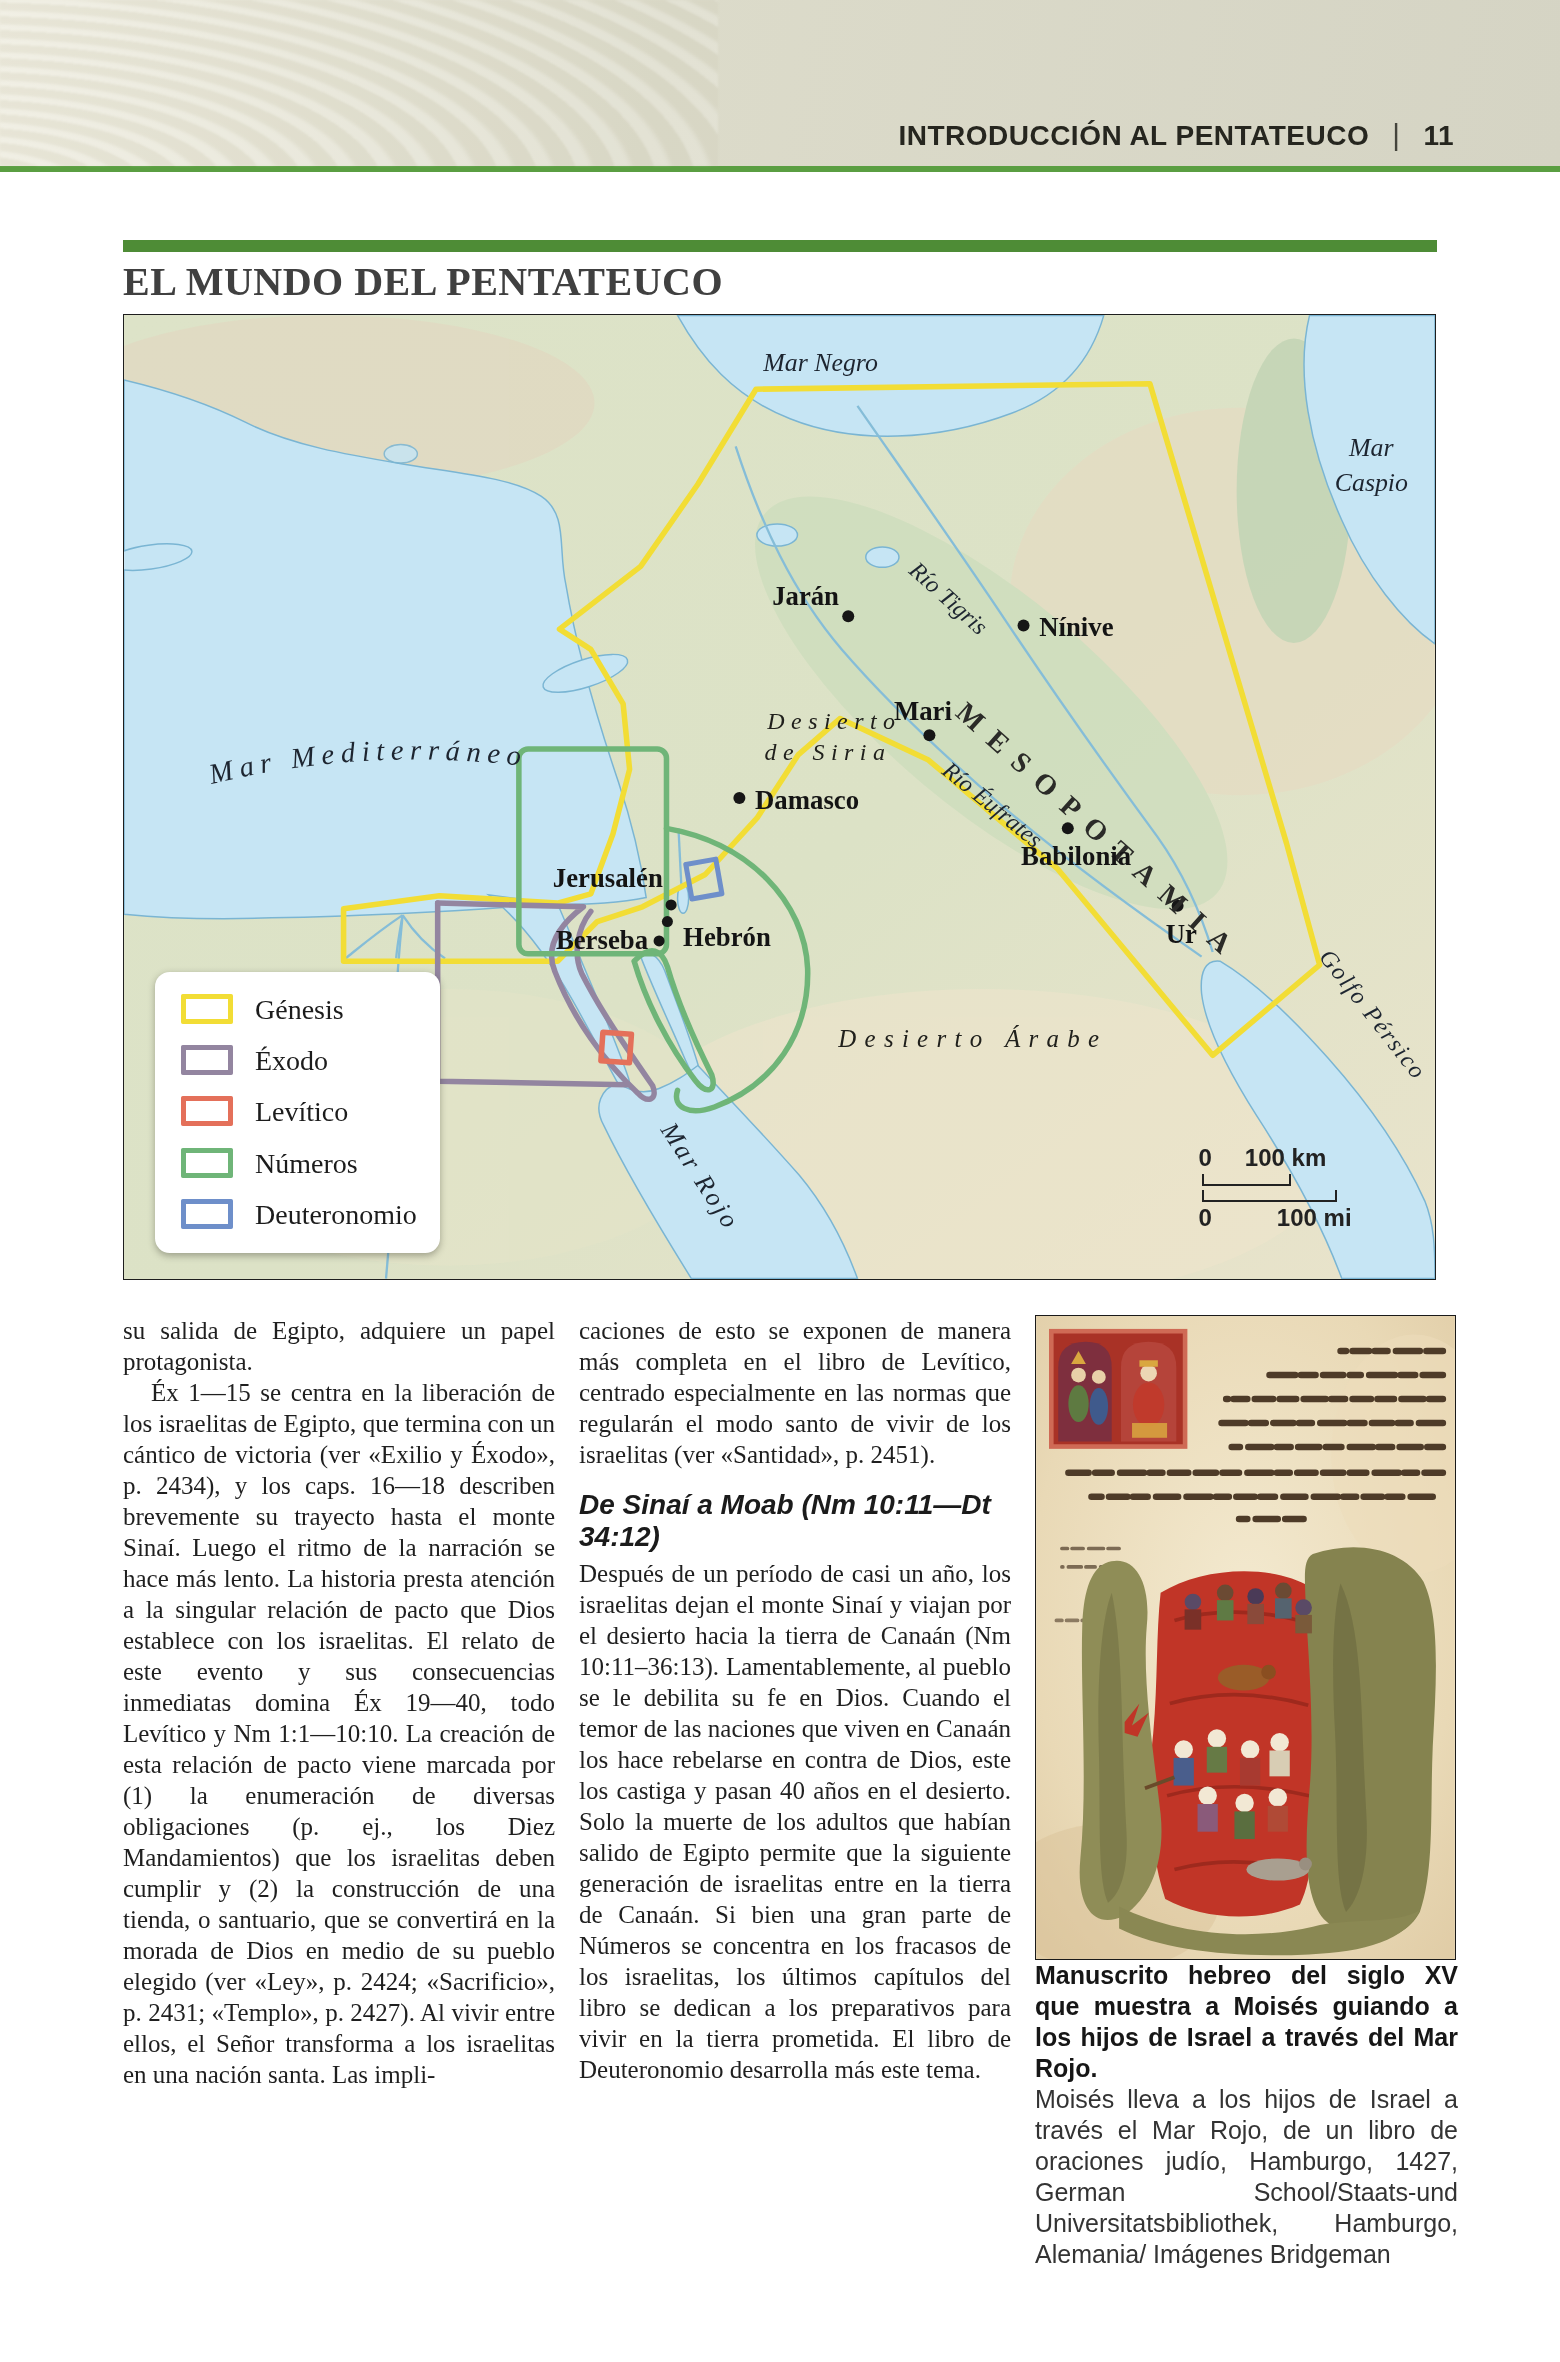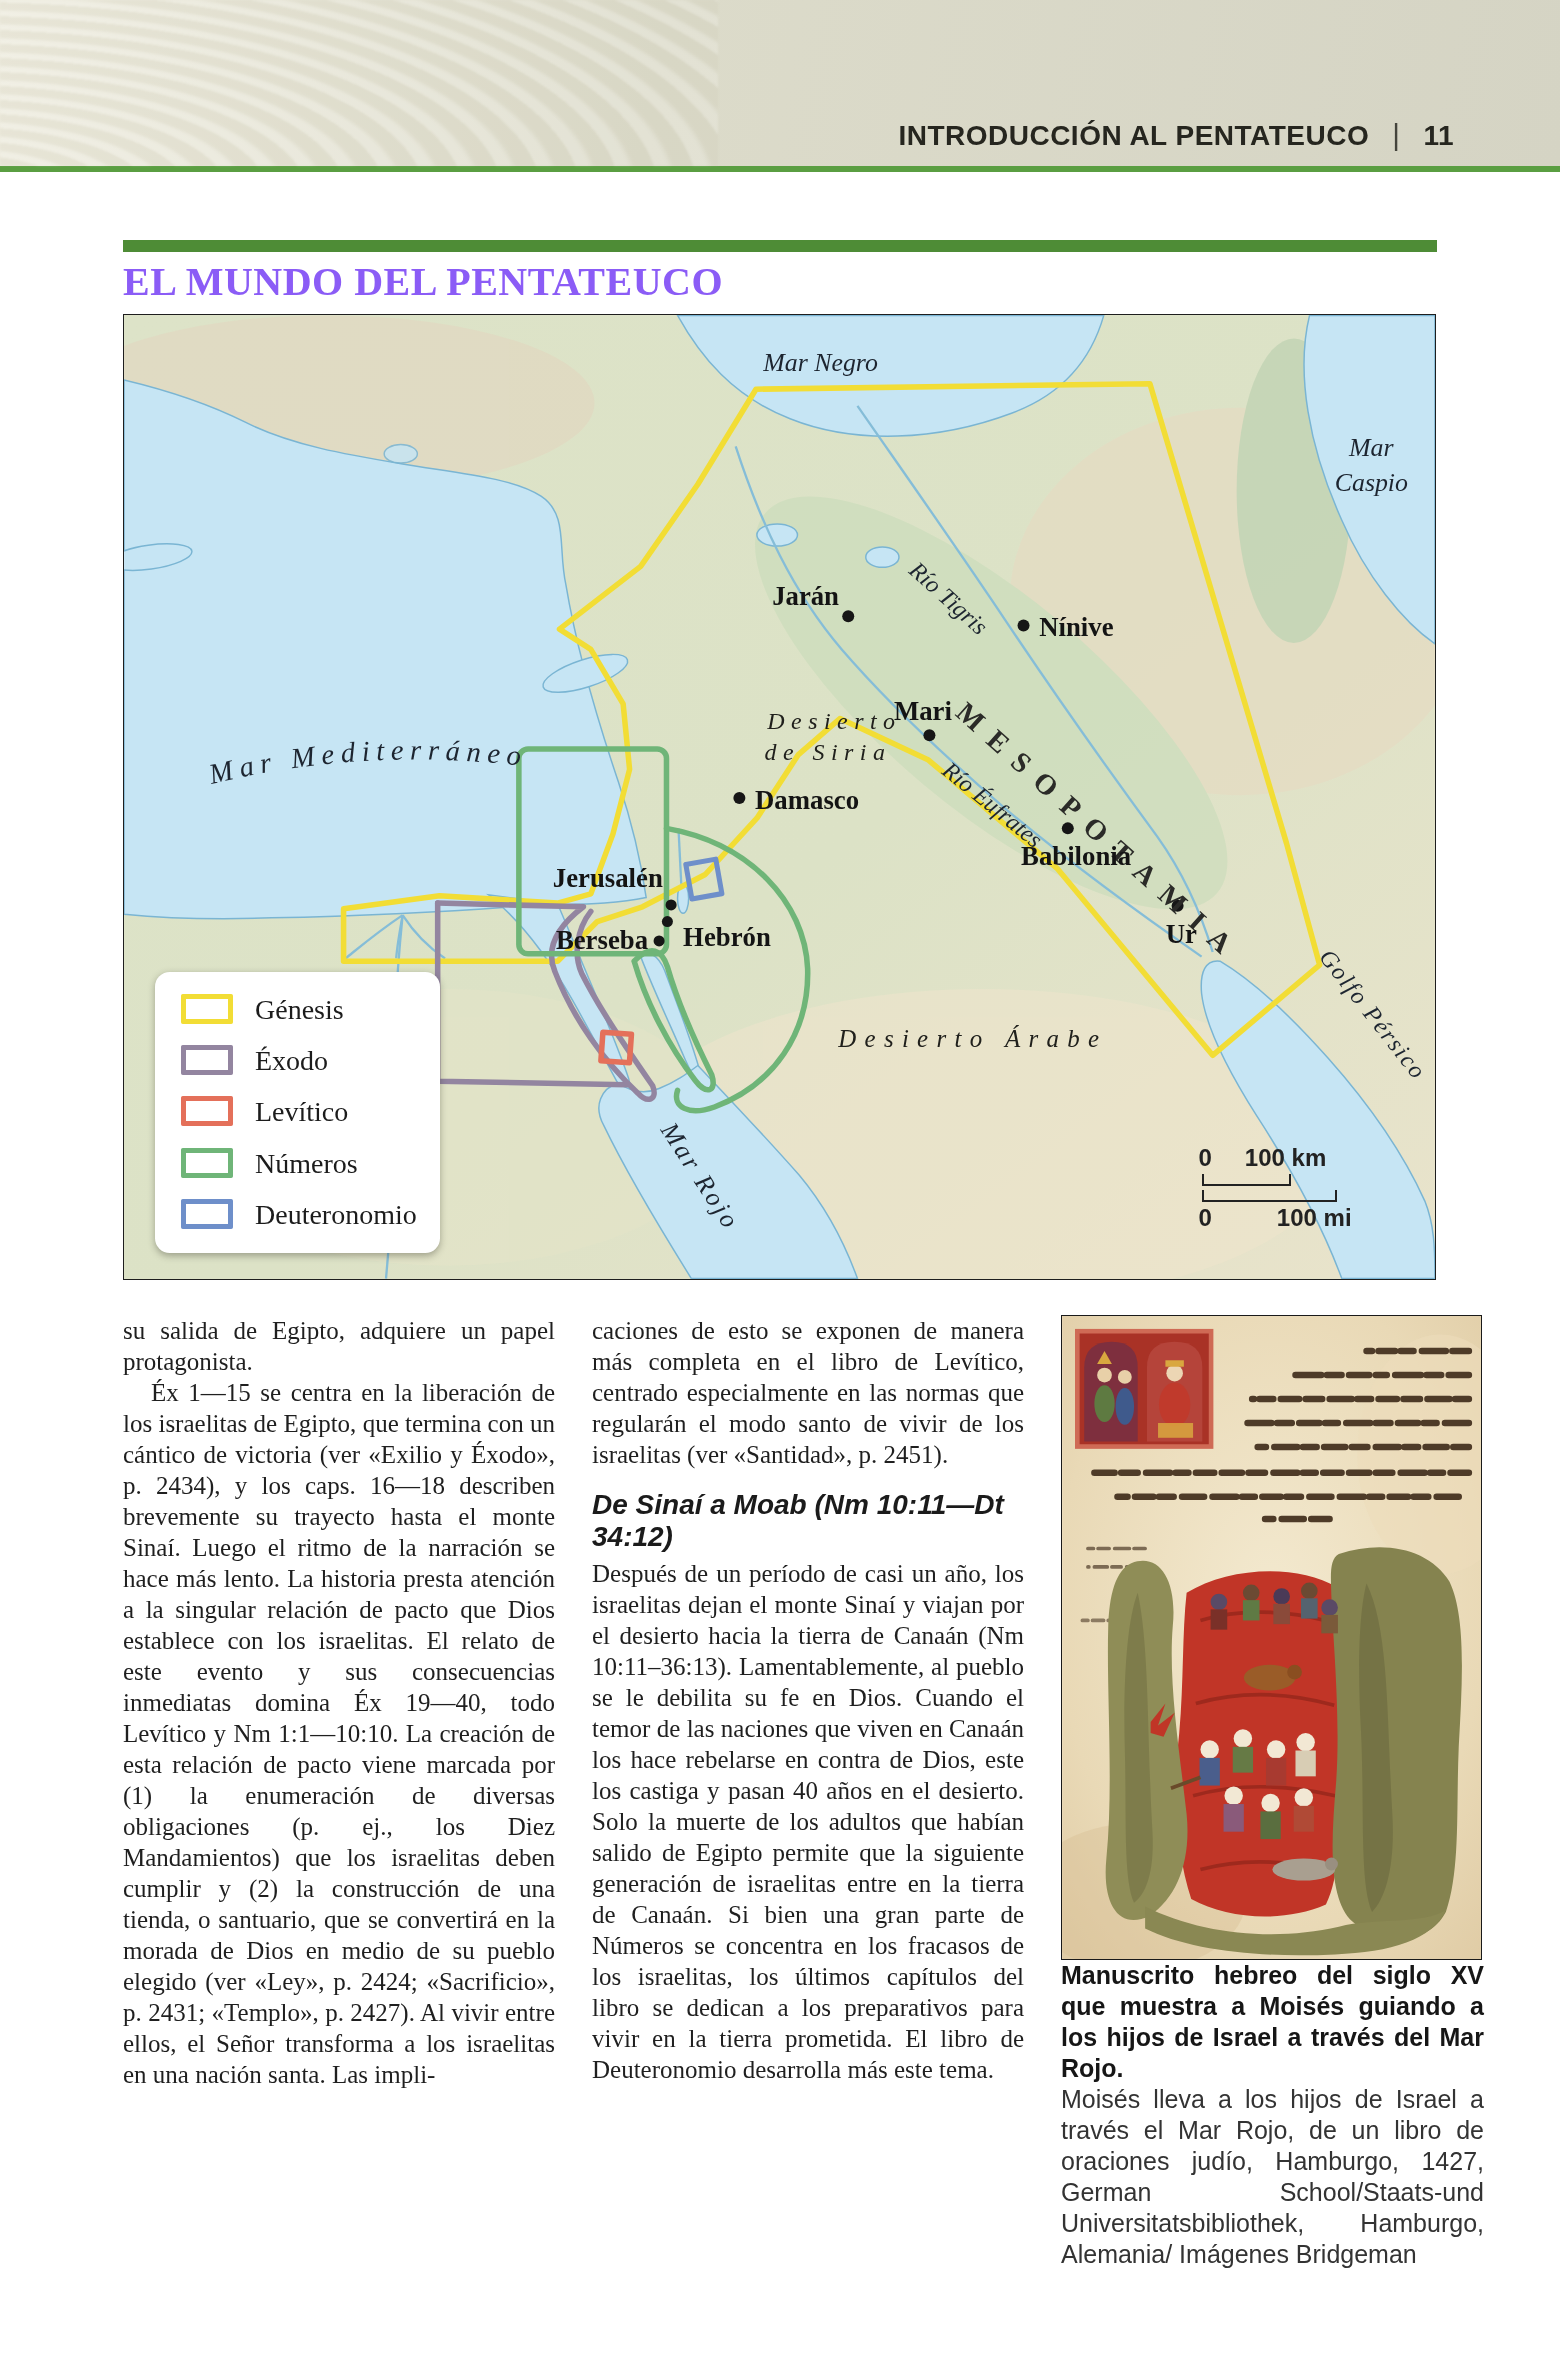--- a/index.html
+++ b/index.html
@@ -16,21 +16,21 @@
     opacity:.35;filter:blur(0.9px);}
   .band-title{position:absolute;top:118px;right:107px;display:flex;align-items:baseline;gap:23px;
     font-family:"Liberation Sans", sans-serif;font-weight:700;font-size:28px;
     letter-spacing:0.5px;color:#26261f;}
   .band-sep{font-weight:300;color:#44443c;font-size:29.5px;}
 
   
   .feature{position:absolute;left:123px;top:240px;width:1314px;}
   .green-bar{height:12px;background:#4e8c36;}
   .feature-title{margin:5.5px 0 9.2px 0;font-family:"Liberation Serif", serif;font-weight:700;
-    font-size:40px;letter-spacing:0.5px;color:#8b5cf6;}
+    font-size:40px;letter-spacing:0.5px;color:#404040;}
   .map-frame{position:relative;width:1311px;height:964px;border:1.8px solid #1e1e1e;
     background:#dfe3c9;}
   svg text{font-family:"Liberation Serif", serif;}
   .sea-label{font-style:italic;fill:#1d2530;}
   .city{font-weight:600;fill:#141414;}
   .phys{font-style:italic;fill:#20201c;}
 
   
   .legend{position:absolute;left:31px;top:657px;width:233px;background:#fff;border-radius:14.8px;
     box-shadow:0 2.8px 7.4px rgba(40,40,30,.35);padding:22px 26px 20px 26px;}
@@ -46,21 +46,21 @@
   .scale-row{display:flex;}
   .scale-row .z{margin-left:5.5px;}
   .scale-row .kmlab{margin-left:33px;}
   .scale-row .milab{margin-left:65px;}
   .bracket{height:10px;border:2.8px solid #222;border-top:none;margin-left:9.2px;}
   .km-b{width:85px;margin-top:2.8px;}
   .mi-b{width:131px;margin-top:3.7px;margin-bottom:1.8px;}
 
   
   .columns{position:absolute;left:123px;top:1315px;width:1335px;display:grid;
-    grid-template-columns:432px 432px 423px;column-gap:37px;}
+    grid-template-columns:432px 432px 423px;column-gap:24px;}
   .col p{margin:0;font-size:25px;line-height:31px;text-align:justify;hyphens:none;}
   .col p.indent{text-indent:28px;}
   .subhead{margin:18.5px 0 5.5px 0;font-family:"Liberation Sans", sans-serif;font-style:italic;
     font-weight:700;font-size:28px;color:#1b1b1b;}
   .figure{width:423px;}
   .fig-img{width:419px;height:643px;border:1.8px solid #1a1a1a;display:block;}
   .fig-caption{margin-top:16.6px;font-family:"Liberation Sans", sans-serif;font-weight:700;
     font-size:25px;line-height:30px;color:#161616;}
   .fig-credit{margin-top:13px;font-family:"Liberation Sans", sans-serif;font-weight:400;
     font-size:21px;line-height:27px;color:#333;}

